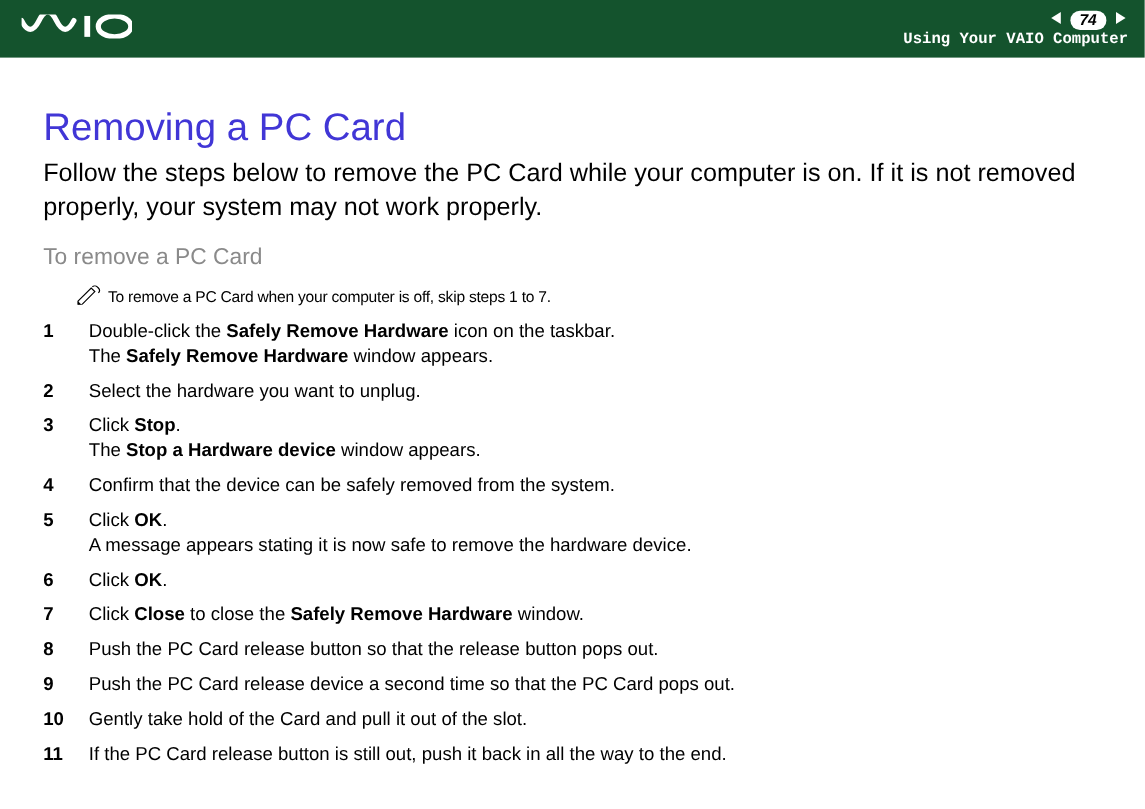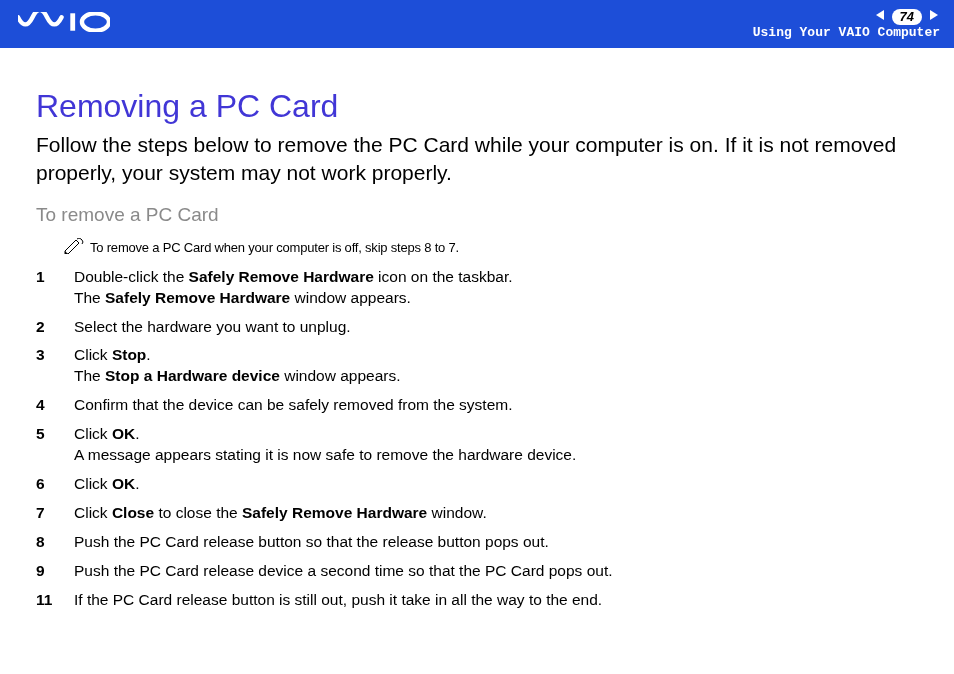--- a/index.html
+++ b/index.html
@@ -5,21 +5,21 @@
   * { box-sizing: border-box; }
   html, body { margin: 0; padding: 0; }
   body {
     width: 954px;
     height: 674px;
     font-family: Arial, Helvetica, sans-serif;
     color: #000;
     background: #fff;
   }
   .header-bar {
-    background: #1d4ed8;
+    background: #14532d;
     color: #fff;
     height: 48px;
     display: flex;
     align-items: center;
     justify-content: space-between;
     padding: 0 14px 0 18px;
   }
   .logo {
     display: inline-block;
     fill: #fff;
@@ -141,21 +141,21 @@
   <h2 class="subhead">To remove a PC Card</h2>
 
   <div class="note">
     <span class="pencil">
       <svg width="20" height="16" viewBox="0 0 20 16">
         <path d="M1 13 L12 2 L15 5 L4 16 L1 16 Z" fill="none" stroke="#000" stroke-width="1"></path>
         <path d="M1 13 L1 16 L4 16 Z" fill="#000"></path>
         <path d="M13 1 Q15 -1 17 1 L18 2 Q20 4 18 6" fill="none" stroke="#000" stroke-width="1"></path>
       </svg>
     </span>
-    <span class="note-text">To remove a PC Card when your computer is off, skip steps 8 to 7.</span>
+    <span class="note-text">To remove a PC Card when your computer is off, skip steps 1 to 7.</span>
   </div>
 
   <ol class="steps">
       <li>
         <span class="num">1</span>
         <span class="step-body">Double-click the <strong>Safely Remove Hardware</strong> icon on the taskbar.<br>The <strong>Safely Remove Hardware</strong> window appears.</span>
       </li>
       <li>
         <span class="num">2</span>
         <span class="step-body">Select the hardware you want to unplug.</span>
@@ -182,17 +182,21 @@
       </li>
       <li>
         <span class="num">8</span>
         <span class="step-body">Push the PC Card release button so that the release button pops out.</span>
       </li>
       <li>
         <span class="num">9</span>
         <span class="step-body">Push the PC Card release device a second time so that the PC Card pops out.</span>
       </li>
       <li>
+        <span class="num">10</span>
+        <span class="step-body">Gently take hold of the Card and pull it out of the slot.</span>
+      </li>
+      <li>
         <span class="num">11</span>
-        <span class="step-body">If the PC Card release button is still out, push it take in all the way to the end.</span>
+        <span class="step-body">If the PC Card release button is still out, push it back in all the way to the end.</span>
       </li>
     </ol>
 </div>
 
 </body></html>

